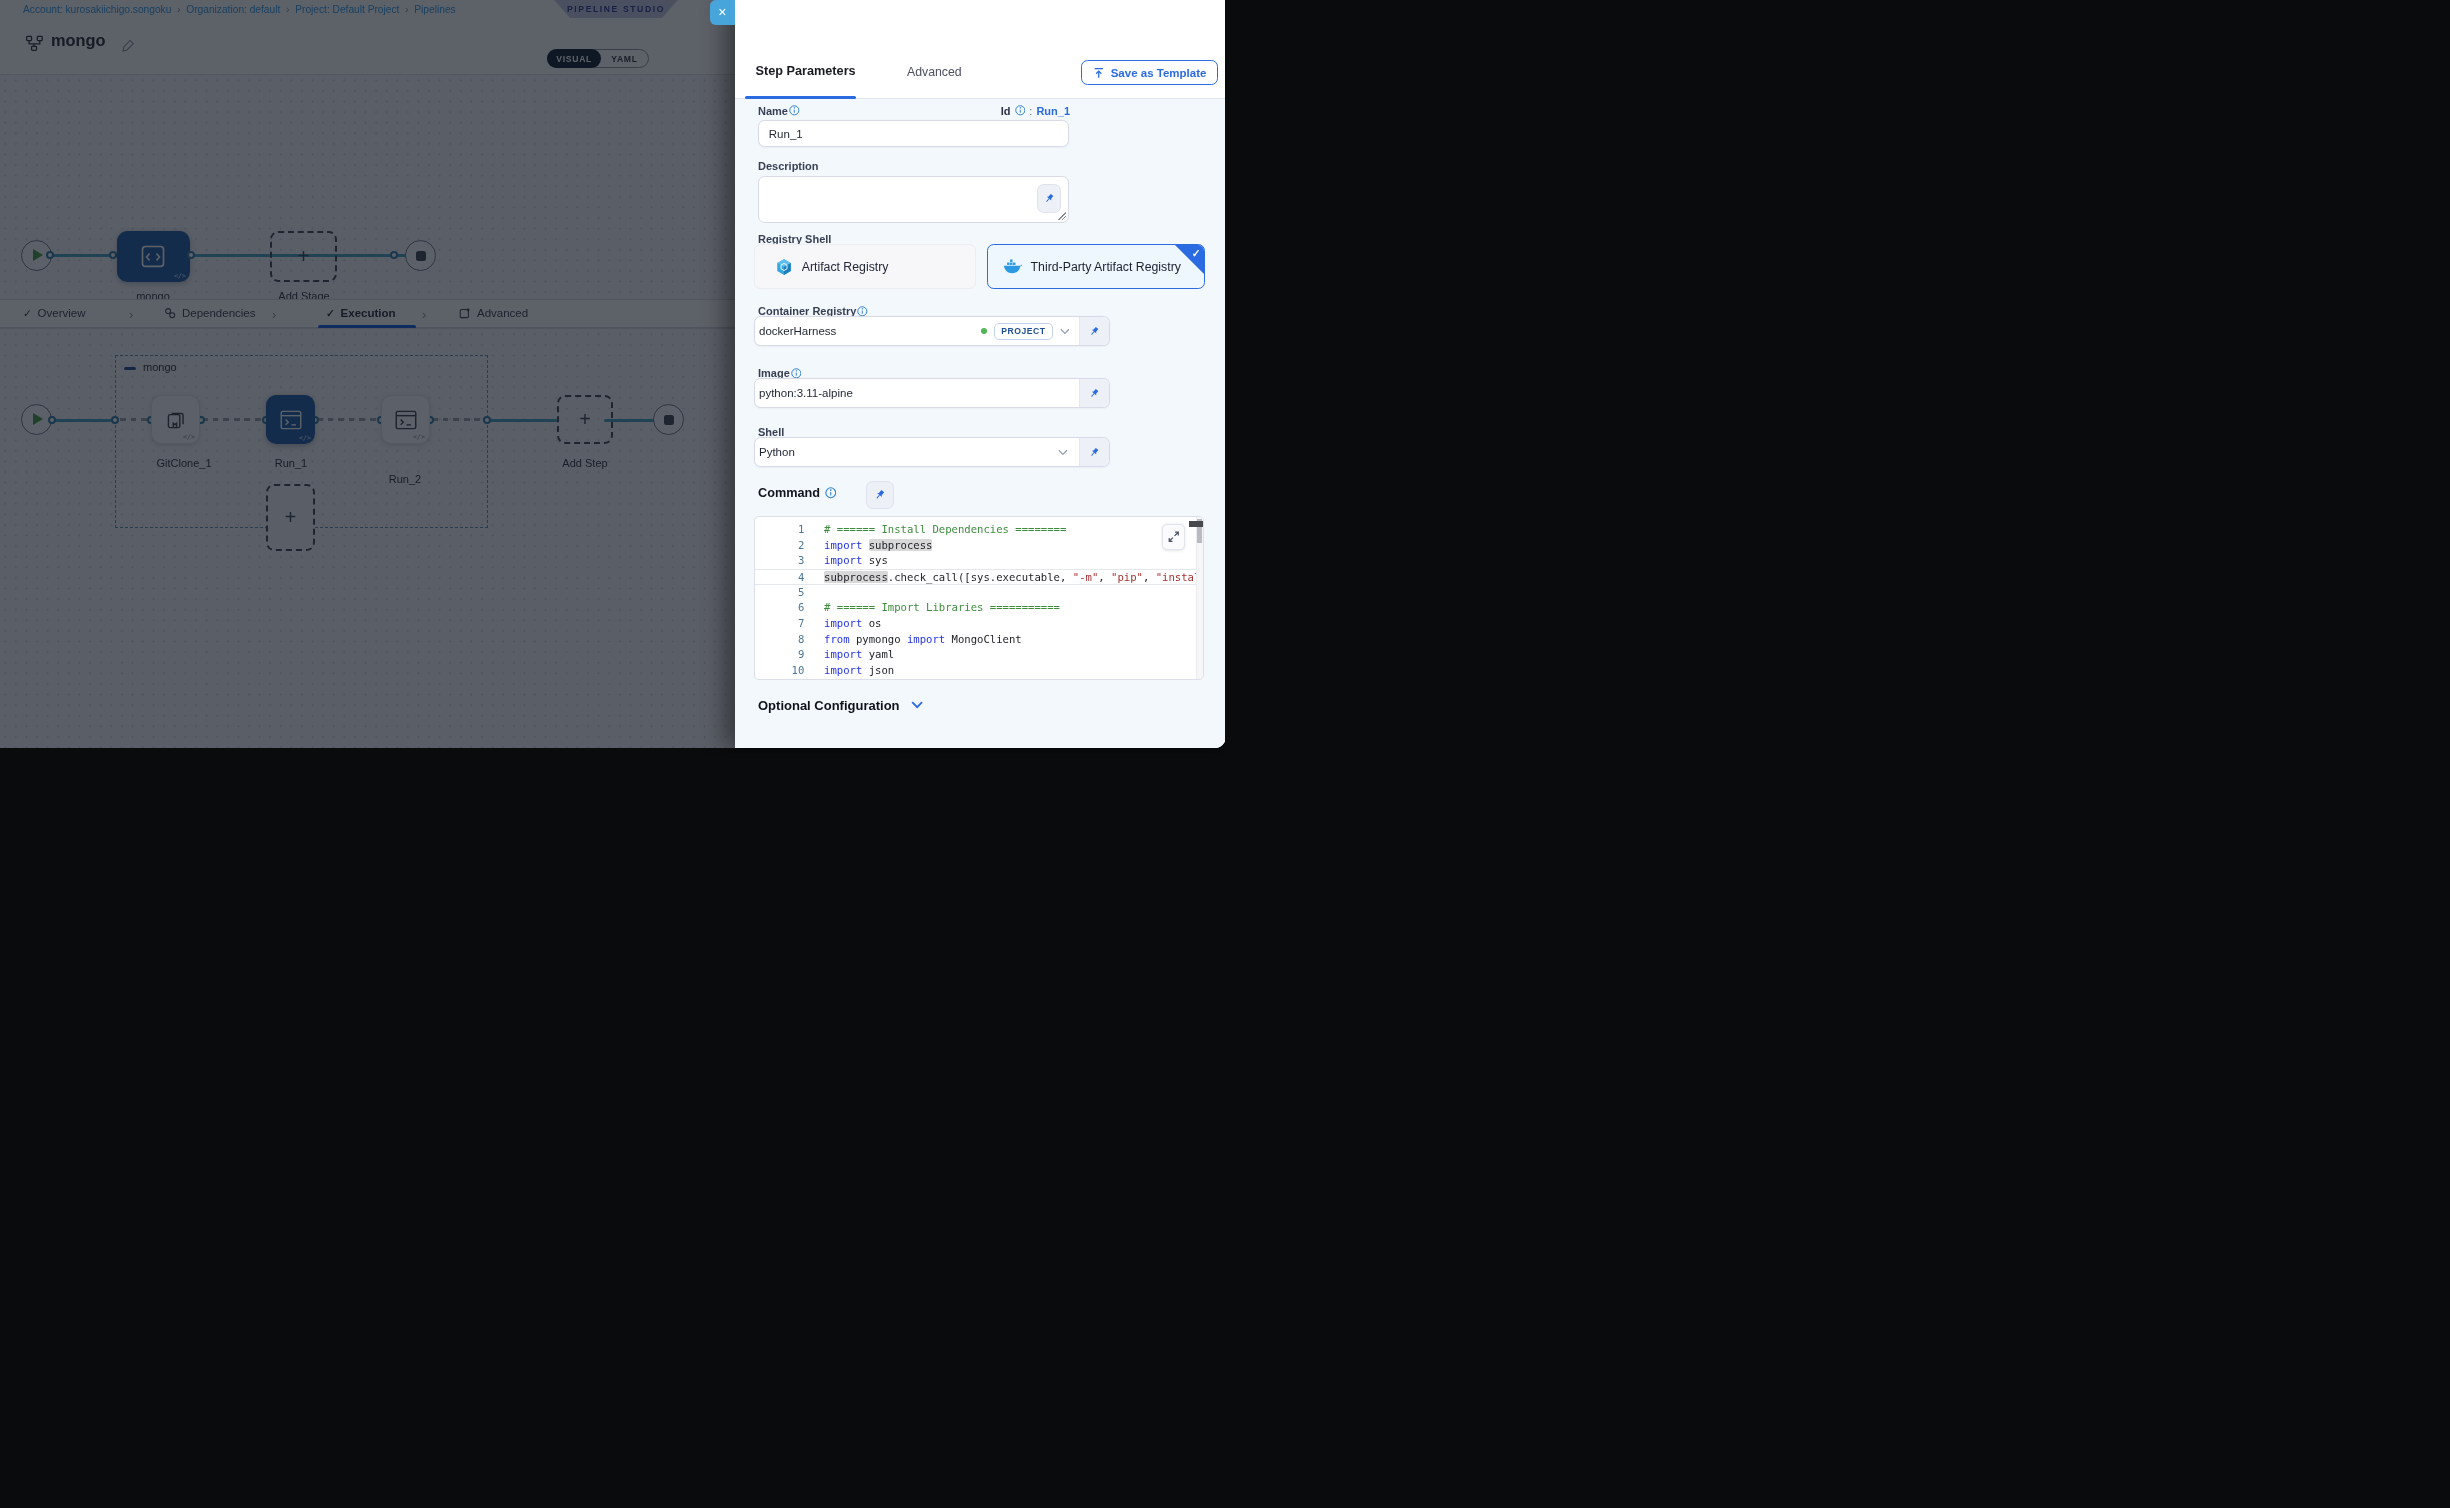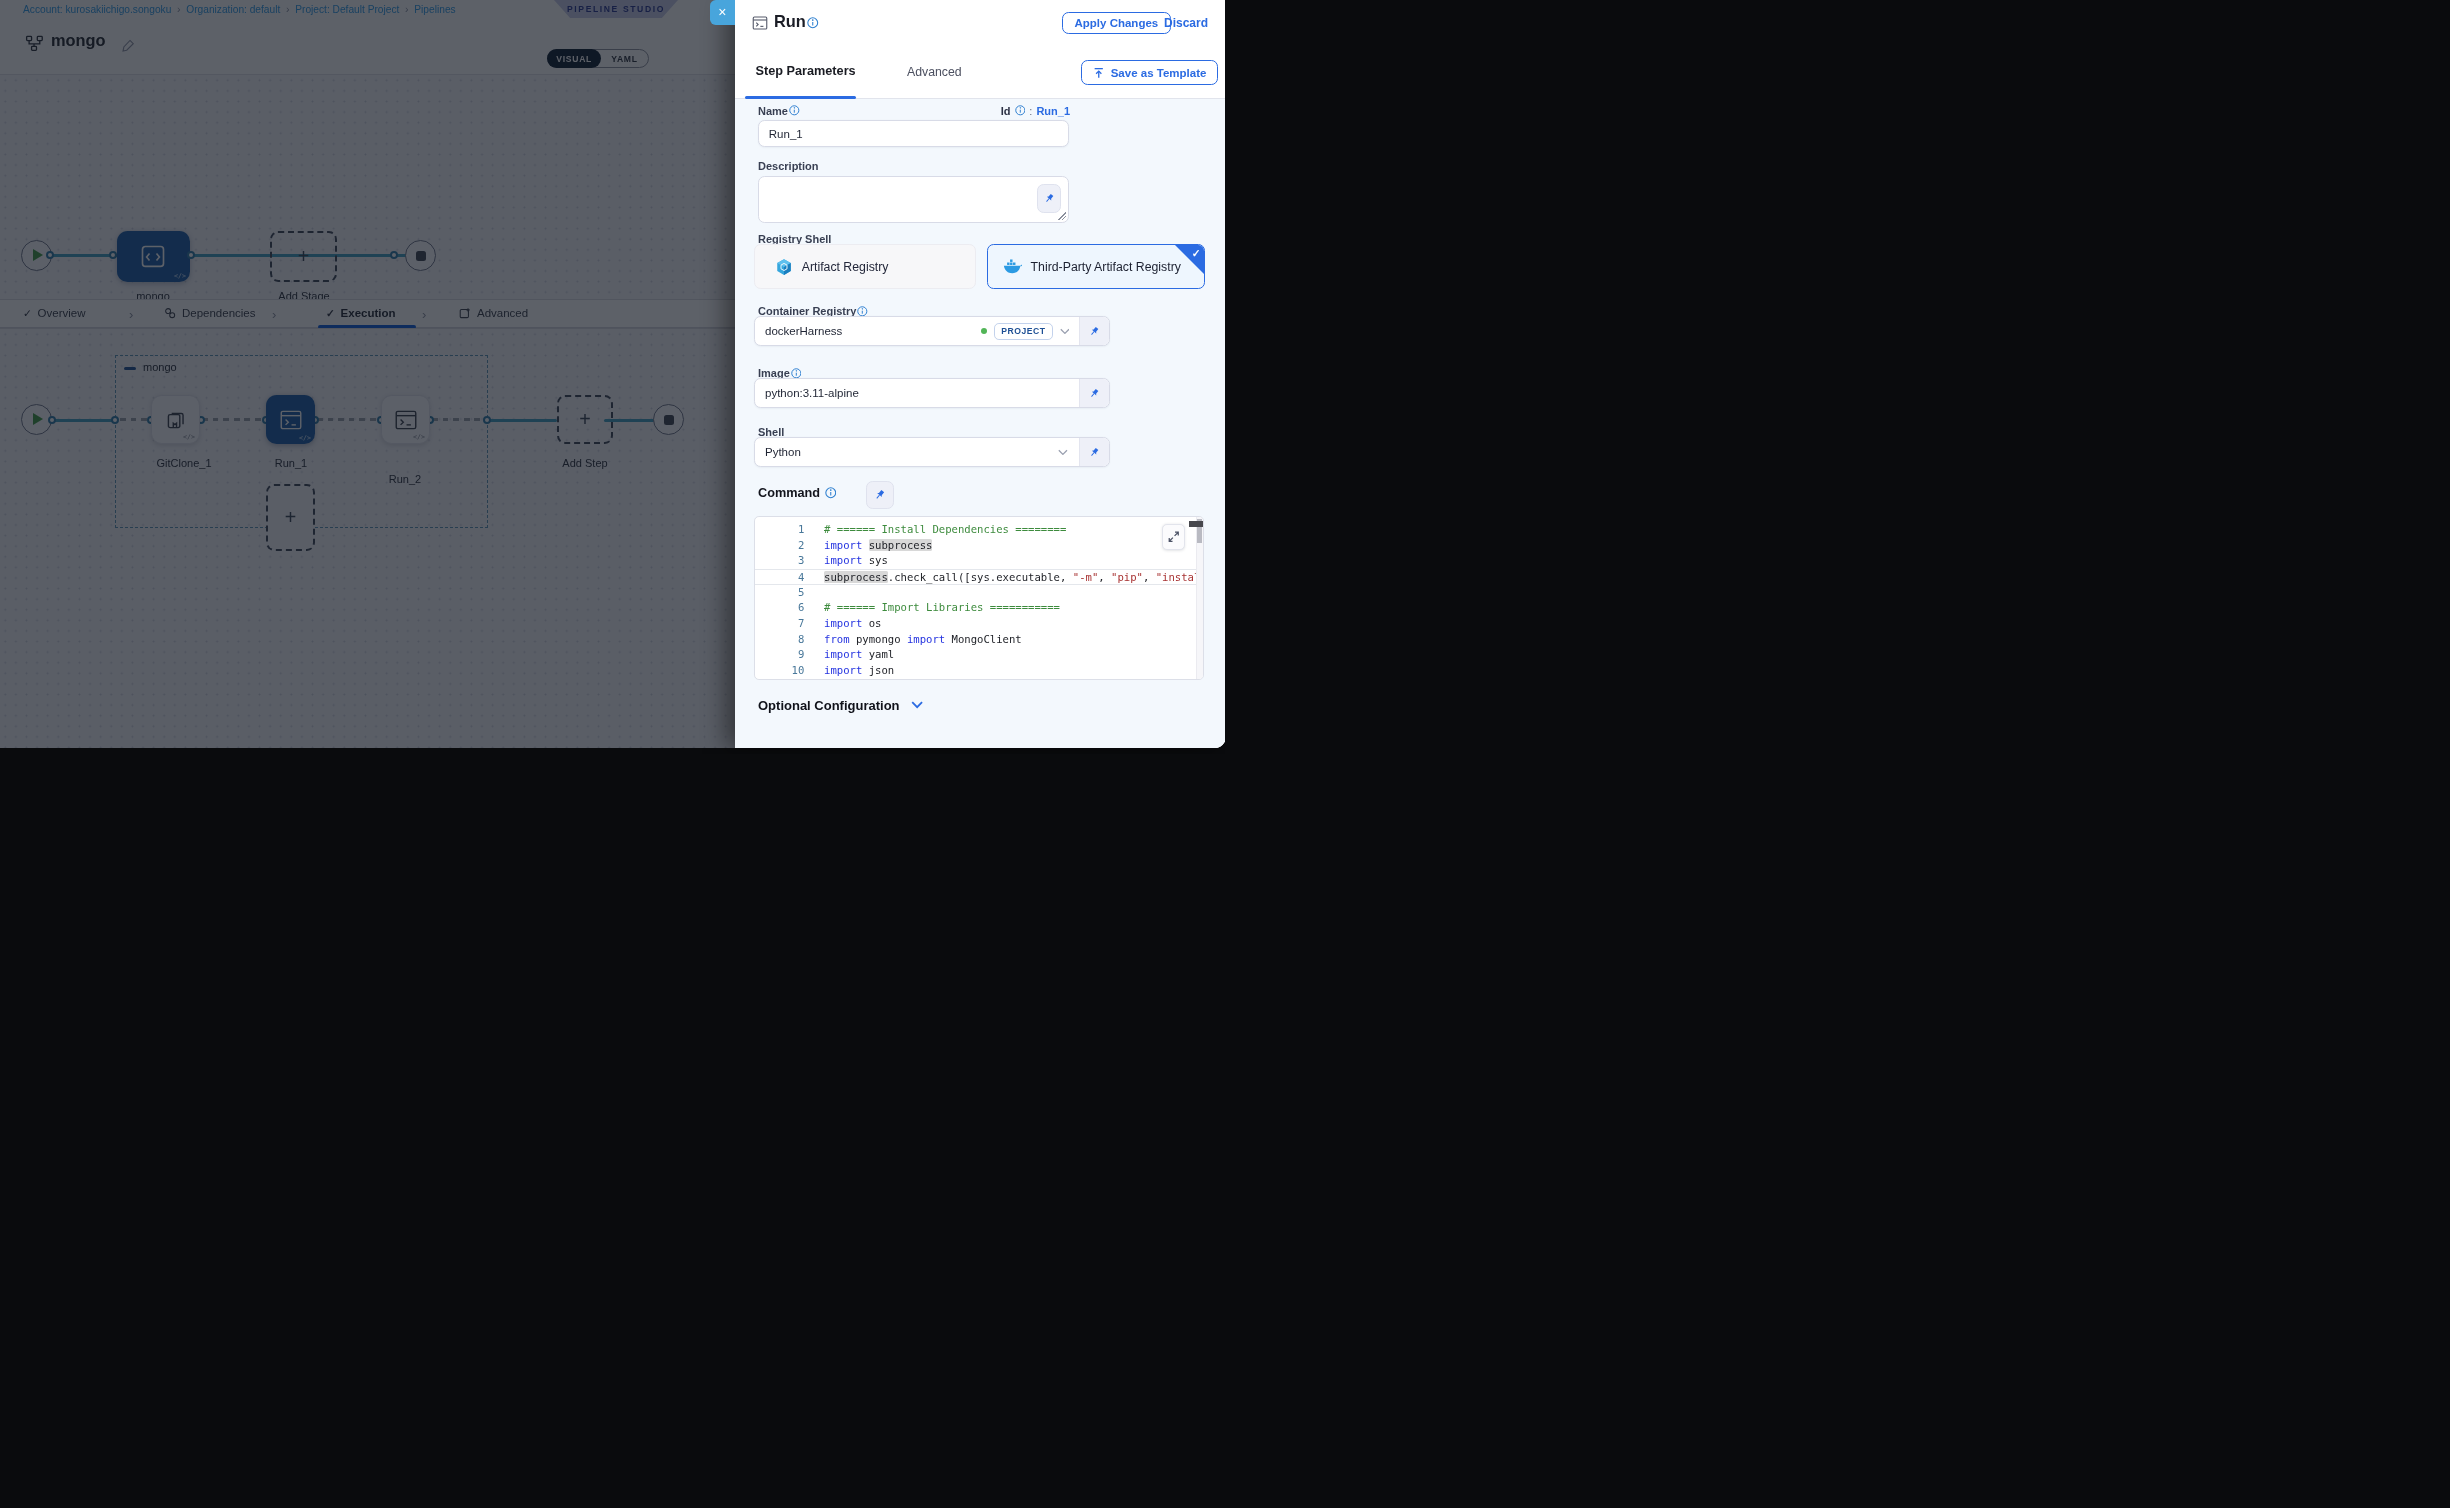--- a/index.html
+++ b/index.html
@@ -102,21 +102,21 @@
 
   .reg-card1 { position:absolute; left:19px; top:145px; width:222px; height:45px; background:#f7f7f9; border:0.8px solid #ececf1; border-radius:6.6px;
     display:flex; align-items:center; gap:9px; padding-left:19.7px; font-size:12.3px; color:#23273a; cursor:pointer; }
   .reg-card2 { position:absolute; left:252px; top:145px; width:218px; height:45px; background:#eef6fe; border:1.2px solid #2b6be2; border-radius:6.6px;
     display:flex; align-items:center; gap:8.2px; padding-left:14.7px; font-size:12.3px; color:#1c2030; overflow:hidden; cursor:pointer; }
   .sel-wedge { position:absolute; right:0; top:0; width:0; height:0; border-top:29.5px solid #2b6be2; border-left:29.5px solid transparent; }
   .sel-check { position:absolute; right:3.3px; top:1.6px; color:#fff; font-size:10.6px; font-weight:bold; }
 
   .combo-field { position:absolute; left:19px; height:30px; border:0.8px solid #d8dbe7; border-radius:6.6px; background:#fff; display:flex;
     box-shadow:0 0.8px 1.6px rgba(40,50,80,.05); }
-  .combo-main { position:relative; height:100%; display:flex; align-items:center; font-size:11.5px; color:#1f2433; padding-left:10px; }
+  .combo-main { position:relative; height:100%; display:flex; align-items:center; font-size:11.5px; color:#1f2433; padding-left:4px; }
   .combo-suffix { width:30px; height:100%; background:#eef0f8; border-left:0.8px solid #e3e5ef; border-radius:0 5.7px 5.7px 0;
     display:flex; align-items:center; justify-content:center; cursor:pointer; }
   .green-dot { width:6.6px; height:6.6px; border-radius:50%; background:#52b557; }
   .scope-badge { border:0.8px solid #c3d2ec; border-radius:4.9px; background:#fff; padding:2.5px 6.6px; font-size:8.6px; font-weight:bold;
     letter-spacing:0.5px; color:#1d4f94; }
 
   .cmd-label { position:absolute; left:23px; top:387px; font-size:12.7px; font-weight:bold; color:#12141c; display:flex; align-items:center; gap:4.9px; }
 
   .editor { position:absolute; left:19px; top:417px; width:450px; height:164px; background:#fff; border:0.8px solid #dcdfe8; border-radius:4.9px; overflow:hidden; }
   .code-lines { position:absolute; left:0; top:4.9px; width:100%; font-family:"DejaVu Sans Mono",monospace; font-size:10.6px; line-height:15.7px; }
@@ -299,40 +299,20 @@
       </div>
     </div>
 
     <div class="dim-overlay"></div>
   </div>
 
   <div class="close-btn">×</div>
 
   <div class="panel">
 
-    <div class="panel-header">
-      <span style="position:absolute; left:16.4px; top:14px;">
-        <svg width="18" height="18" viewBox="0 0 24 24" fill="none" stroke="#565b6b" stroke-width="1.5">
-          <rect x="3" y="4" width="18" height="16" rx="1.5"></rect>
-            <path d="M3 8h18"></path>
-          <path d="M7 11.5l2.5 2.5L7 16.5"></path>
-            <path d="M12.5 16.5h4"></path>
-        </svg>
-      </span>
-      <span class="run-title">Run</span>
-      <span style="position:absolute; left:72px; top:17px;">
-        <svg width="11.5" height="11.5" viewBox="0 0 14 14" fill="none" stroke="#2f80d0" stroke-width="1.3">
-          <circle cx="7" cy="7" r="6"></circle>
-            <path d="M7 6.2v4"></path>
-            <circle cx="7" cy="3.8" r="0.4" fill="#2f80d0"></circle>
-        </svg>
-      </span>
-      <div class="apply-btn">Apply Changes</div>
-      <div class="discard-link">Discard</div>
-    </div>
 
     <div class="ptabs-row">
       <div class="steptab">Step Parameters</div>
       <div class="advtab">Advanced</div>
       <div class="steptab-underline"></div>
       <div class="save-tpl">
         <svg width="11.5" height="11.5" viewBox="0 0 14 14" fill="none" stroke="#2b6be2" stroke-width="1.6">
           <path d="M2 2h10"></path>
             <path d="M7 13V5"></path>
             <path d="M3.8 8.2L7 5l3.2 3.2"></path>

